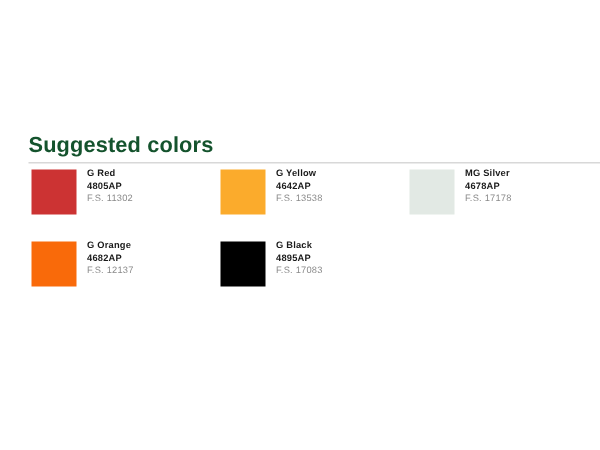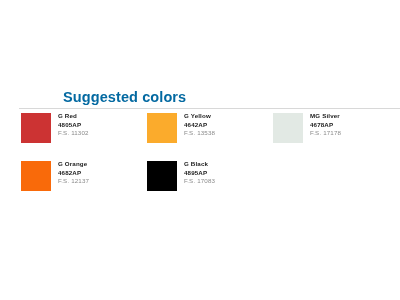--- a/index.html
+++ b/index.html
@@ -28,24 +28,23 @@
   .section-head {
     position: absolute;
     left: 19px;
     top: 89px;
     width: 381px;
   }
   .section-title {
     font-size: 14.5px;
     font-weight: 600;
     letter-spacing: 0.1px;
-    color: #0369a1;
+    color: #14532d;
     line-height: 17px;
     white-space: nowrap;
-    margin-left: 44px;
   }
   .head-rule {
     position: absolute;
     left: 19px;
     top: 108px;
     width: 381px;
     height: 1px;
     background: #d8d8d8;
   }
 

